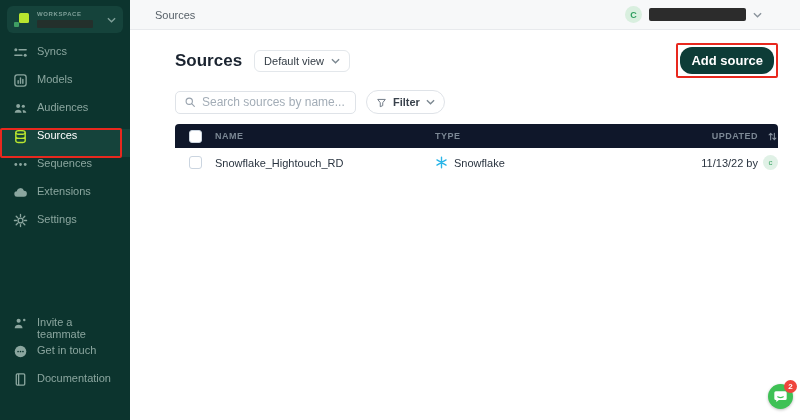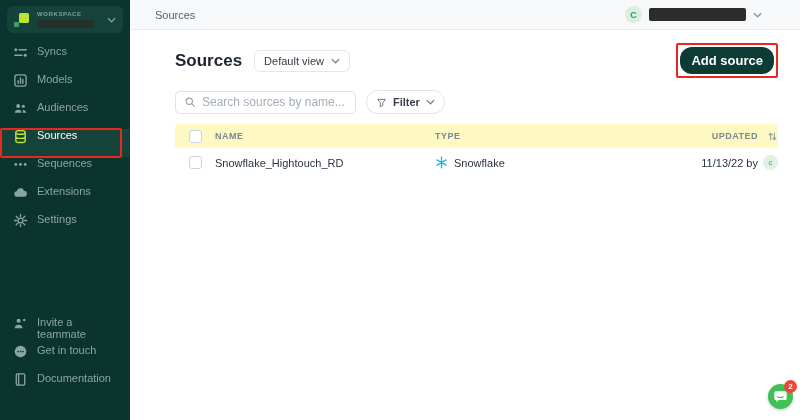--- a/index.html
+++ b/index.html
@@ -47,21 +47,21 @@
   .toolbar { display: flex; align-items: center; gap: 10px; margin-bottom: 10px; }
   .search-box { width: 181px; height: 23px; border: 1px solid #dfe3e8; border-radius: 5px; display: flex; align-items: center; padding: 0 8px; gap: 6px; background: #fff; }
   .search-box svg { flex-shrink: 0; }
   .search-box input { border: none; outline: none; font-size: 12px; color: #333; width: 100%; background: transparent; font-family: inherit; }
   .search-box input::placeholder { color: #a3adb7; }
   .filter-btn { display: flex; align-items: center; gap: 6px; border: 1px solid #dfe3e8; border-radius: 12px; height: 24px; padding: 0 9px; font-size: 11px; font-weight: bold; color: #39424c; background: #fff; cursor: pointer; font-family: inherit; }
   .filter-btn .f-chevron { color: #7b8790; display: flex; }
 
   
   .table { width: 100%; }
-  .t-head { display: flex; align-items: center; background: #fef9c3; height: 24px; border-radius: 4px 4px 0 0; font-size: 9px; font-weight: bold; letter-spacing: .5px; color: #7b8794; }
+  .t-head { display: flex; align-items: center; background: #0f172a; height: 24px; border-radius: 4px 4px 0 0; font-size: 9px; font-weight: bold; letter-spacing: .5px; color: #7b8794; }
   .t-row { display: flex; align-items: center; height: 29px; font-size: 11px; color: #2a3440; background: #fff; }
   .col-check { width: 40px; display: flex; justify-content: center; }
   .col-name { flex: 1; }
   .col-type { width: 235px; display: flex; align-items: center; gap: 6px; }
   .col-updated { width: 108px; display: flex; align-items: center; justify-content: flex-end; gap: 5px; }
   .checkbox { width: 13px; height: 13px; border: 1px solid #cbd5e0; border-radius: 3px; background: #fff; cursor: pointer; }
   .row-name { cursor: pointer; }
   .sort-icn { display: flex; margin-left: 4px; cursor: pointer; }
   .avatar-xs { width: 15px; height: 15px; border-radius: 50%; background: #e0f1e6; color: #3ba564; font-size: 8px; display: flex; align-items: center; justify-content: center; }
 

